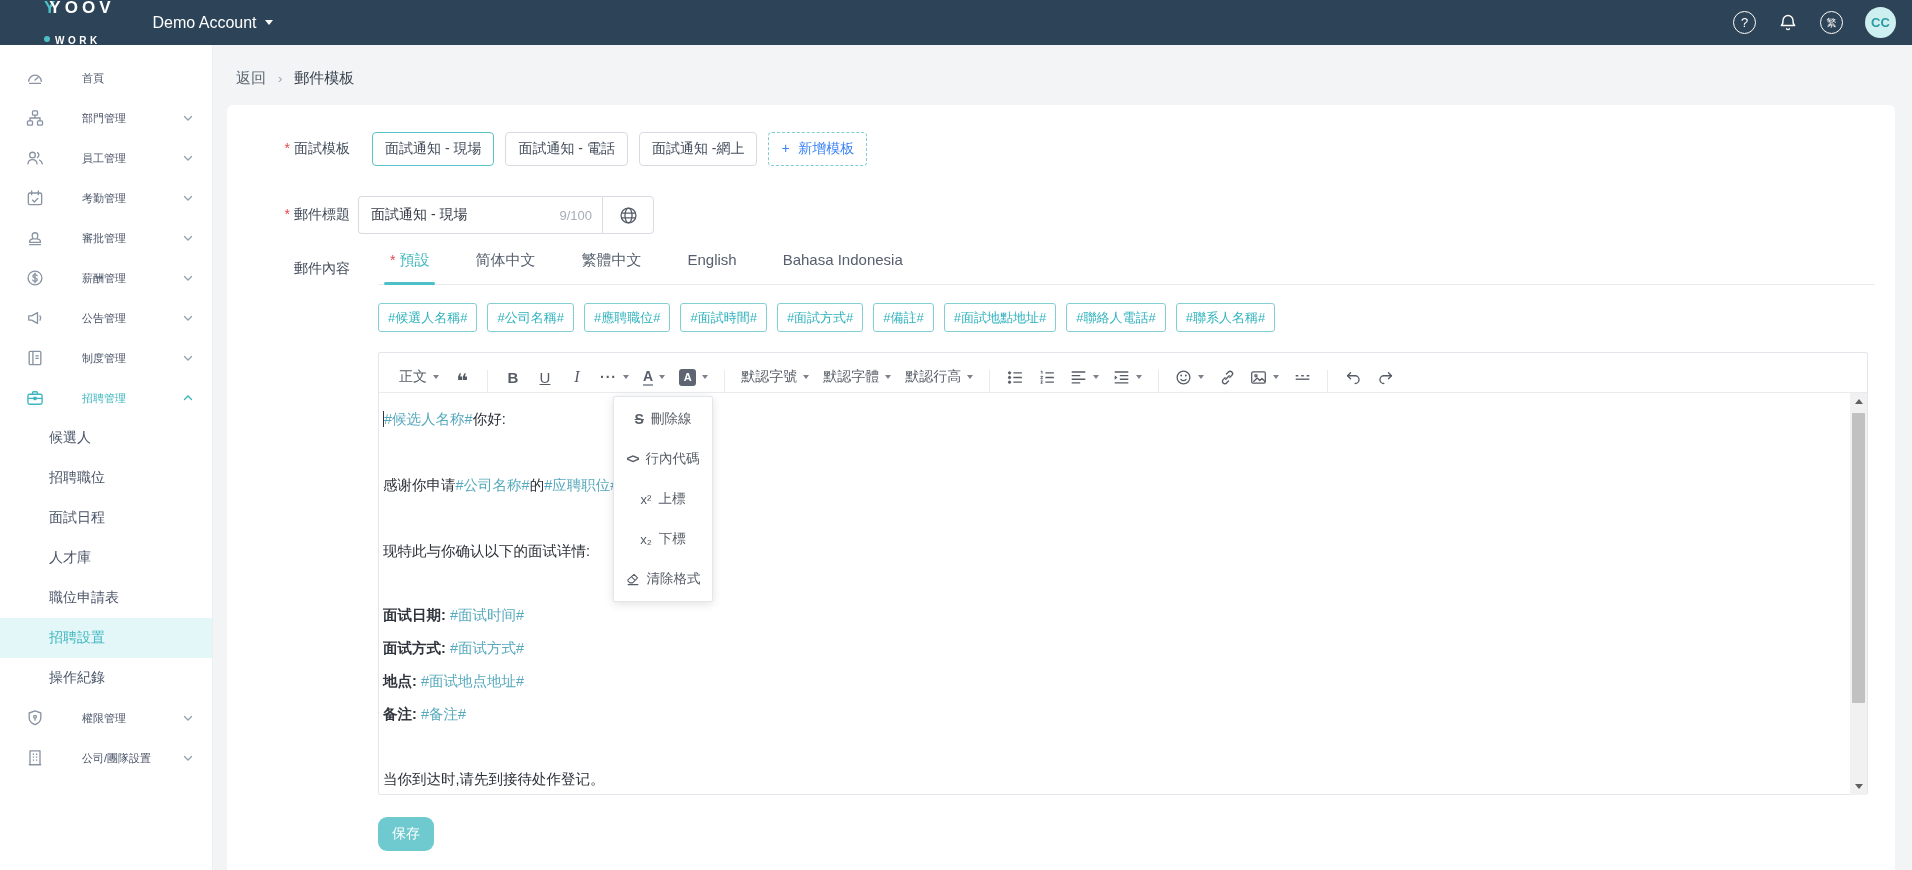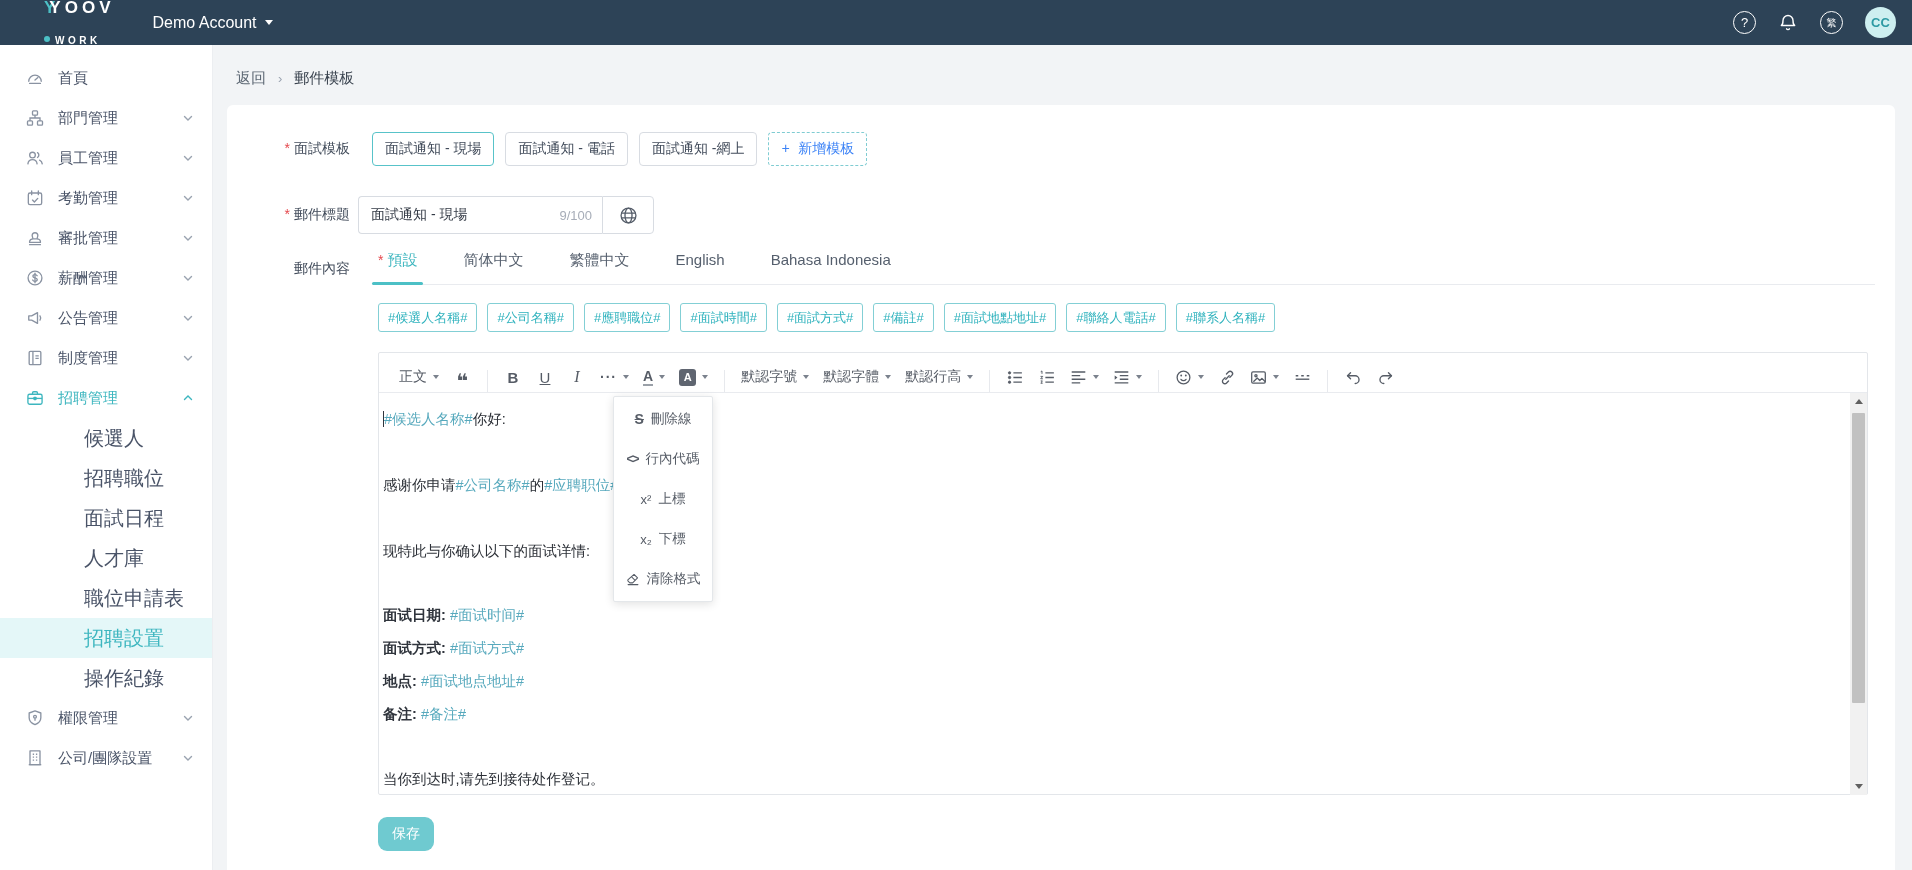--- a/index.html
+++ b/index.html
@@ -17,26 +17,26 @@
   .account { margin-left:38px; color:#fff; font-size:16px; display:flex; align-items:center; cursor:pointer; }
   .caret-down-w { width:0;height:0;border-left:4.5px solid transparent;border-right:4.5px solid transparent;border-top:5.5px solid #fff; margin-left:8px; }
   .header-right { margin-left:auto; margin-right:16px; display:flex; align-items:center; gap:22px; }
   .hicon-circle { width:23px; height:23px; border:1.6px solid #fff; border-radius:50%; color:#fff; font-size:13px; display:flex; align-items:center; justify-content:center; cursor:pointer; }
   .hicon-lang { font-size:10px; }
   .bell { cursor:pointer; display:flex; }
   .avatar { width:31px; height:31px; border-radius:50%; background:#cdeff0; color:#2c9aa3; font-size:13px; font-weight:bold; display:flex; align-items:center; justify-content:center; cursor:pointer; }
 
   
   .sidebar { position:absolute; top:45px; left:0; bottom:0; width:213px; background:#fff; border-right:1px solid #eceef1; padding-top:13px; z-index:40; overflow:hidden; }
-  .nav-item { height:40px; display:flex; align-items:center; padding:0 18px 0 24px; font-size:15px; color:#4a5468; cursor:pointer; }
+  .nav-item { height:40px; display:flex; align-items:center; padding:0 18px 0 24px; font-size:11px; color:#4a5468; cursor:pointer;gap:24px; }
   .nav-item .nicon { width:22px; height:22px; margin-right:12px; color:#8a93a2; flex:0 0 auto; display:flex; align-items:center; justify-content:center; }
   .nav-item .nlabel { flex:1; white-space:nowrap; }
   .nav-item .chev { color:#9aa3b0; display:flex; }
   .nav-item.teal, .nav-item.teal .nicon, .nav-item.teal .chev { color:#3db6bf; }
-  .sub-item { height:40px; display:flex; align-items:center; padding-left:84px; font-size:20px; color:#4a5468; cursor:pointer; white-space:nowrap; }
+  .sub-item { height:40px; display:flex; align-items:center; padding-left:49px; font-size:14px; color:#4a5468; cursor:pointer; white-space:nowrap; }
   .sub-item.active { background:#e4f7f8; color:#3db6bf; }
   svg.ic { display:block; }
 
   
   .main { position:absolute; top:45px; left:213px; right:0; bottom:0; background:#f2f4f6; }
   .breadcrumb { position:absolute; left:23px; top:24px; font-size:15px; display:flex; align-items:center; gap:12px; }
   .bc-back { color:#5c6773; cursor:pointer; }
   .bc-sep { color:#9aa3b0; font-size:13px; }
   .bc-cur { color:#39424e; }
 
@@ -52,21 +52,21 @@
   
   .subject-group { position:absolute; left:131px; top:91px; display:flex; height:38px; }
   .subject-input { width:244px; height:38px; border:1px solid #d8dce2; border-right:none; border-radius:4px 0 0 4px; display:flex; align-items:center; padding:0 10px 0 12px; }
   .subject-value { flex:1; font-size:14px; color:#333a45; }
   .subject-counter { font-size:13px; color:#a7adb8; }
   .subject-globe { width:52px; height:38px; border:1px solid #d8dce2; border-radius:0 4px 4px 0; display:flex; align-items:center; justify-content:center; color:#565e6a; cursor:pointer; background:#fff; }
 
   
   .tabs { position:absolute; left:151px; top:146px; right:20px; display:flex; gap:46px; border-bottom:1px solid #e9ebef; padding-bottom:0; height:34px; }
   .tab { font-size:15px; color:#555f6d; cursor:pointer; position:relative; padding-bottom:14px; white-space:nowrap; }
-  .tab.active { color:#3db6bf; }
+  .tab.active { color:#3db6bf;margin-left:12px; }
   .tab.active::after { content:""; position:absolute; left:-6px; right:-6px; bottom:-1px; height:3px; background:#4cc0c6; border-radius:2px; }
   .tab .req { font-size:14px; }
 
   
   .chips { position:absolute; left:151px; top:198px; display:flex; gap:10px; }
   .chip { height:29px; border:1px solid #83cfd5; border-radius:3px; color:#2eb2bd; font-size:13px; display:flex; align-items:center; padding:0 9px; cursor:pointer; background:#fff; white-space:nowrap; }
 
   
   .editor { position:absolute; left:151px; top:247px; width:1490px; height:443px; border:1px solid #e3e6ea; border-radius:2px; background:#fff; }
   .toolbar { height:40px; border-bottom:1px solid #e9ebef; display:flex; align-items:flex-end; padding:0 10px; gap:2px; color:#565c66; }

